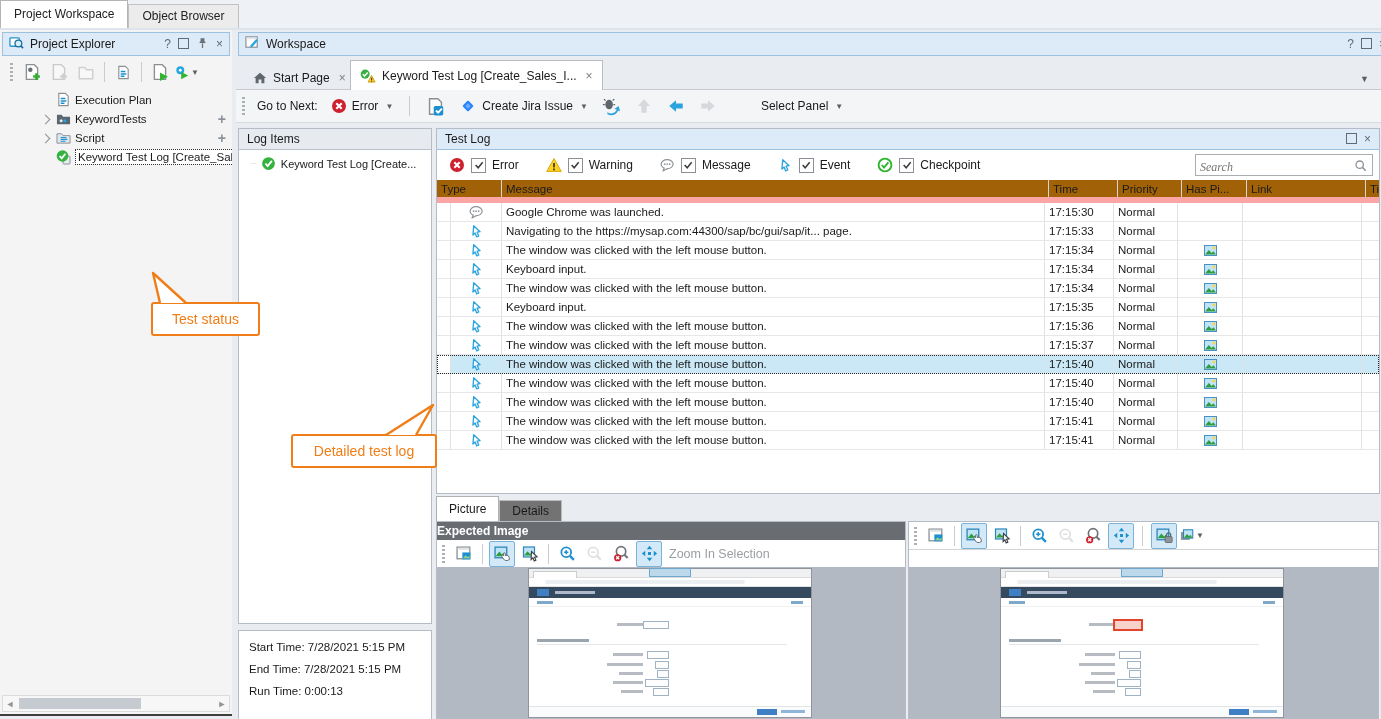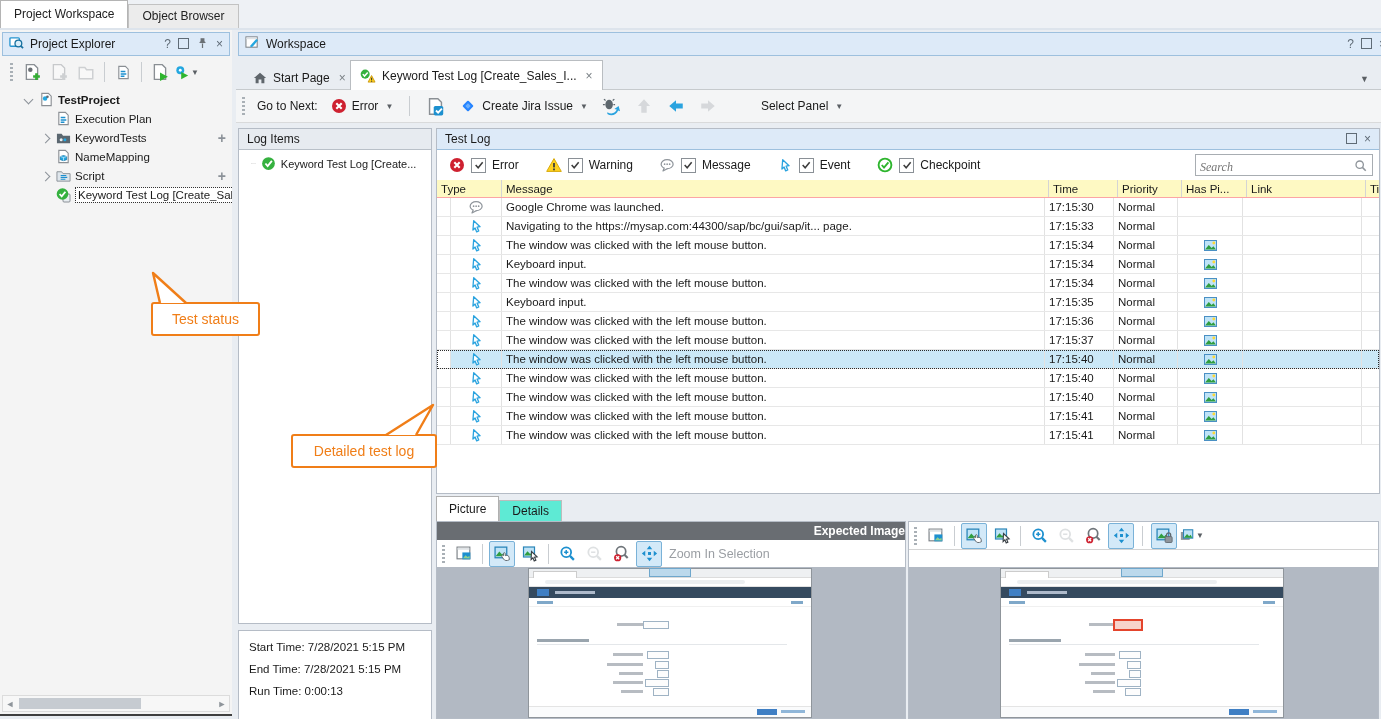--- a/index.html
+++ b/index.html
@@ -60,34 +60,34 @@
   .tl-filters{height:30px;display:flex;align-items:center;gap:9px;padding-left:12px;border-bottom:1px solid #a8adb2;position:relative;}
   .filter{display:flex;align-items:center;gap:6px;margin-right:18px;}
   .cbx{width:13px;height:13px;border:1px solid #8a9096;background:#fff;display:flex;align-items:center;justify-content:center;}
   .cbx svg{display:block;}
   .filter .flbl{font-size:12px;}
   .searchbox{position:absolute;right:6px;top:4px;width:176px;height:20px;border:1px solid #a8adb2;background:#fff;display:flex;align-items:flex-end;}
   .searchbox input{flex:1;border:none;outline:none;font-family:"Liberation Serif",serif;font-style:italic;font-size:12px;padding:0 4px;background:transparent;}
   .searchbox .mag{margin-right:4px;}
   .tl-table{position:absolute;left:0;right:0;top:51px;bottom:0;overflow:hidden;}
   .trow{display:flex;height:18px;border-bottom:1px solid #e7e7e7;align-items:stretch;position:relative;}
-  .trow.header{height:17px;border-bottom:1px solid #fca5a5;background:#fef9c3;font-size:11.5px;}
+  .trow.header{height:17px;border-bottom:6px solid #fca5a5;background:#a16207;font-size:11.5px;}
   .tcell{border-right:1px solid #e2e2e2;display:flex;align-items:center;padding:0 4px;overflow:hidden;white-space:nowrap;font-size:11.5px;}
   .trow.header .tcell{border-right:1px solid #d4d4d4;color:#1a1a1a;}
   .tcell.right{justify-content:flex-end;}
   .tcell.center{justify-content:center;}
   .trow.selected{background:#cbe8f7;outline:1px dotted #2b2b2b;outline-offset:-1px;}
   .indent-cell{flex:0 0 13px;border-right:1px solid #e2e2e2;background:#fff;}
   
   .pic-tabs{left:436px;top:497px;height:24px;display:flex;align-items:flex-end;}
-  .pic-tab{padding:0 12px;height:20px;line-height:20px;background:#5eead4;border:1px solid #bcbcbc;border-bottom:none;font-size:12px;}
+  .pic-tab{padding:0 12px;height:20px;line-height:20px;background:#737373;border:1px solid #bcbcbc;border-bottom:none;font-size:12px;}
   .pic-tab.active{background:#fff;height:24px;line-height:24px;border-color:#b0b0b0;z-index:2;position:relative;}
   .img-area{left:436px;top:521px;width:943px;height:198px;}
   .img-panel{position:absolute;top:0;bottom:0;background:#fff;border:1px solid #b5bcc6;}
-  .img-title{height:18px;background:#696d72;color:#fff;text-align:right;font-size:12px;line-height:18px;padding-left:32px;}
+  .img-title{height:18px;background:#696d72;color:#fff;text-align:left;font-size:12px;line-height:18px;}
   .img-title.bold{font-weight:bold;}
   .img-toolbar{height:27px;background:#fff;display:flex;align-items:center;gap:3px;padding-left:5px;border-bottom:1px solid #d4d4d4;}
   .img-toolbar .tb-btn.sel{border:1px solid #7ab2d8;background:#d3e9f8;}
   .img-toolbar .glabel{color:#9a9ea3;font-size:12.5px;margin-left:4px;white-space:nowrap;}
   .img-canvas{position:absolute;left:0;right:0;top:45px;bottom:0;background:#b2b9c3;overflow:hidden;}
   
   .mini{position:absolute;left:91px;top:1px;width:282px;height:148px;background:#fff;border:1px solid #8f959b;}
   .mb-tabs{height:8px;background:#eef0f2;border-bottom:1px solid #dcdcdc;position:relative;}
   .mb-tab{position:absolute;left:4px;top:2px;width:42px;height:6px;background:#fff;border:1px solid #ccc;}
   .mb-sel{position:absolute;top:-1px;height:7px;background:#bcd9ec;border:1px solid #6fa7cc;}
@@ -176,32 +176,20 @@
       <span class="tb-btn">
         <svg width="18" height="18" viewBox="0 0 16 16">
           <circle cx="6" cy="6" r="4.5" fill="#24a7e0"></circle>
           <circle cx="6" cy="6" r="1.6" fill="#fff"></circle>
           <path d="M7 8 l8 4 l-8 4.2 z" fill="#2fb52f"></path>
         </svg>
         <span class="caret">▼</span>
       </span>
     </div>
   <div class="pe-tree" id="peTree">
-      <div class="tree-row" style="padding-left:23px">
-   <span class="chev down"></span>
-   <span style="display:inline-flex;align-items:center;">
-          <svg width="15" height="15" viewBox="0 0 16 16">
-            <path d="M3 1.5 h7 l3 3 v10 h-10 z" fill="#fff" stroke="#8a8f94" stroke-width="1.2"></path>
-            <circle cx="6.5" cy="7" r="2.4" fill="#24a7e0"></circle>
-            <circle cx="9" cy="5" r="1.4" fill="#5b6770"></circle>
-          </svg>
-        </span>
-   <span class="lbl bold">TestProject</span>
-
- </div>
       <div class="tree-row" style="padding-left:40px">
    <span class="chev none"></span>
    <span style="display:inline-flex;align-items:center;">
           <svg width="15" height="15" viewBox="0 0 16 16">
             <path d="M3 1.5 h7 l3 3 v10 h-10 z" fill="#fff" stroke="#8a8f94" stroke-width="1.2"></path>
             <path d="M5 7 h5 M5 9.5 h6 M5 12 h4" stroke="#1d90cf" stroke-width="1.6"></path>
           </svg>
         </span>
    <span class="lbl">Execution Plan</span>
 
@@ -210,32 +198,20 @@
    <span class="chev right"></span>
    <span style="display:inline-flex;align-items:center;">
           <svg width="15" height="15" viewBox="0 0 16 16">
             <path d="M1 4 h5 l1.5 2 H15 v8 H1 z" fill="#5b6770"></path>
             <circle cx="5.5" cy="10.5" r="1.6" fill="#e8eef2"></circle>
             <circle cx="9.5" cy="10.5" r="1.6" fill="#24a7e0"></circle>
           </svg>
         </span>
    <span class="lbl">KeywordTests</span>
    <span class="plus-suffix">+</span>
- </div>
-      <div class="tree-row" style="padding-left:40px">
-   <span class="chev none"></span>
-   <span style="display:inline-flex;align-items:center;">
-          <svg width="15" height="15" viewBox="0 0 16 16">
-            <path d="M3 1.5 h7 l3 3 v10 h-10 z" fill="#fff" stroke="#8a8f94" stroke-width="1.2"></path>
-            <path d="M8 7 l3.4 1 v3.4 l-3.4 1 l-3.4-1 V8 Z" fill="#24a7e0" stroke="#1477ab" stroke-width=".8"></path>
-            <path d="M4.6 8 l3.4 1 l3.4-1 M8 9 v3.4" stroke="#cfeefc" stroke-width=".8" fill="none"></path>
-          </svg>
-        </span>
-   <span class="lbl">NameMapping</span>
-
  </div>
       <div class="tree-row" style="padding-left:40px">
    <span class="chev right"></span>
    <span style="display:inline-flex;align-items:center;">
           <svg width="15" height="15" viewBox="0 0 16 16">
             <path d="M1 4 h5 l1.5 2 H15 v8 H1 z" fill="#dfe6ec" stroke="#8a9096" stroke-width="1"></path>
             <path d="M5 8 h6 M5 10 h7 M5 12 h5" stroke="#1d90cf" stroke-width="1.2"></path>
           </svg>
         </span>
    <span class="lbl">Script</span>

